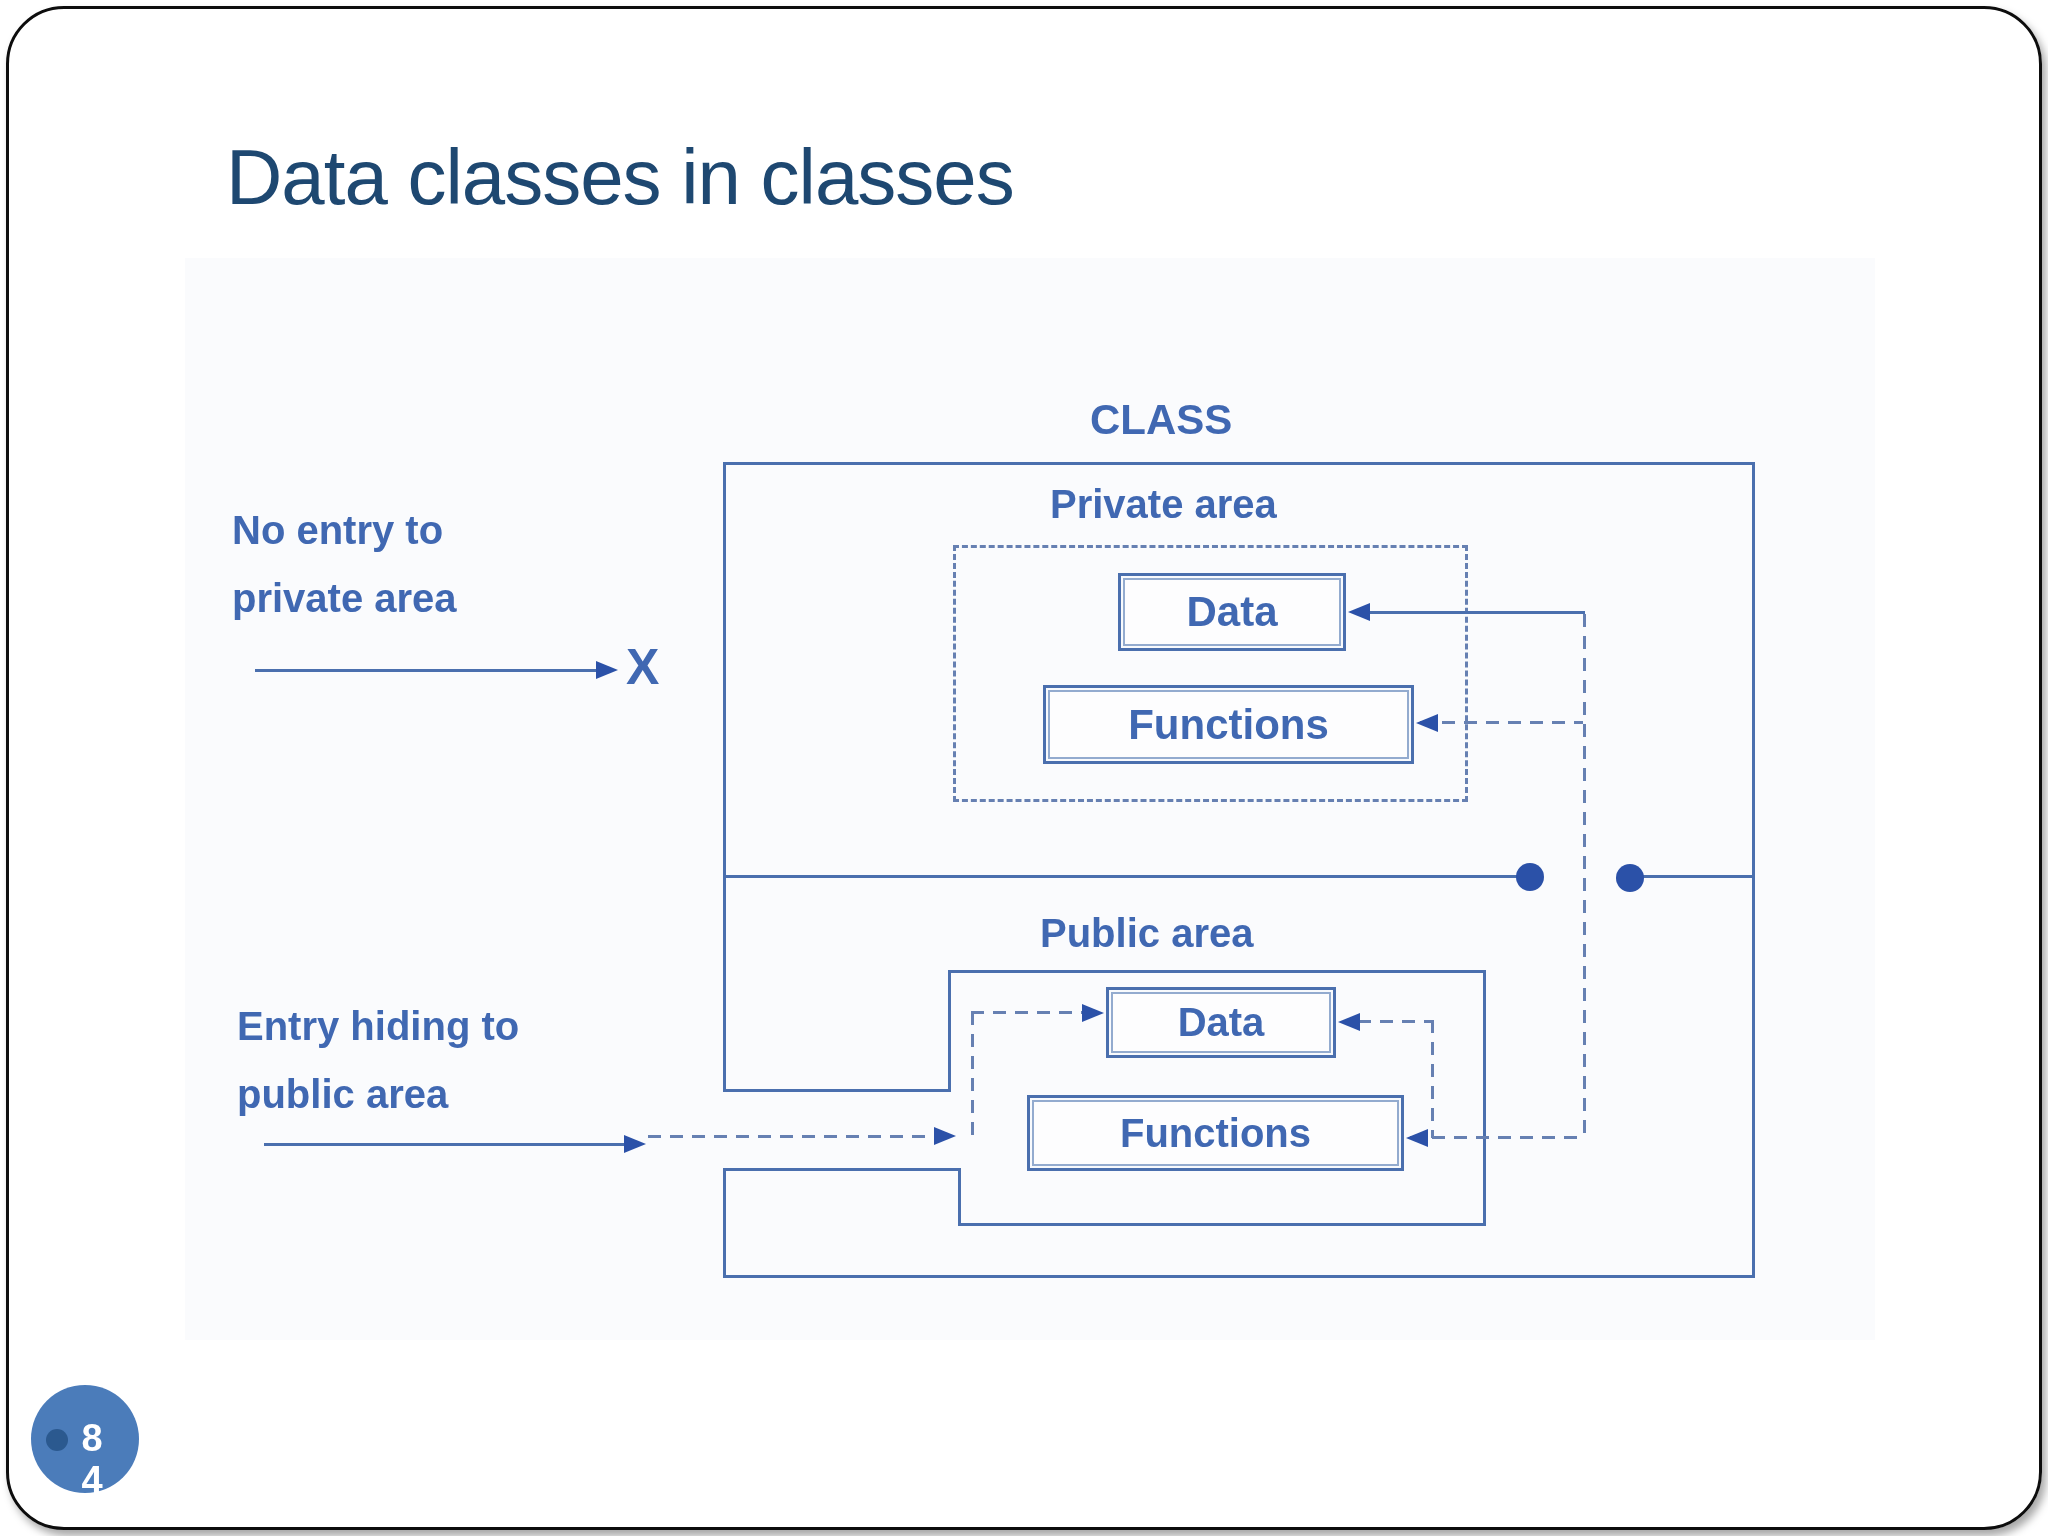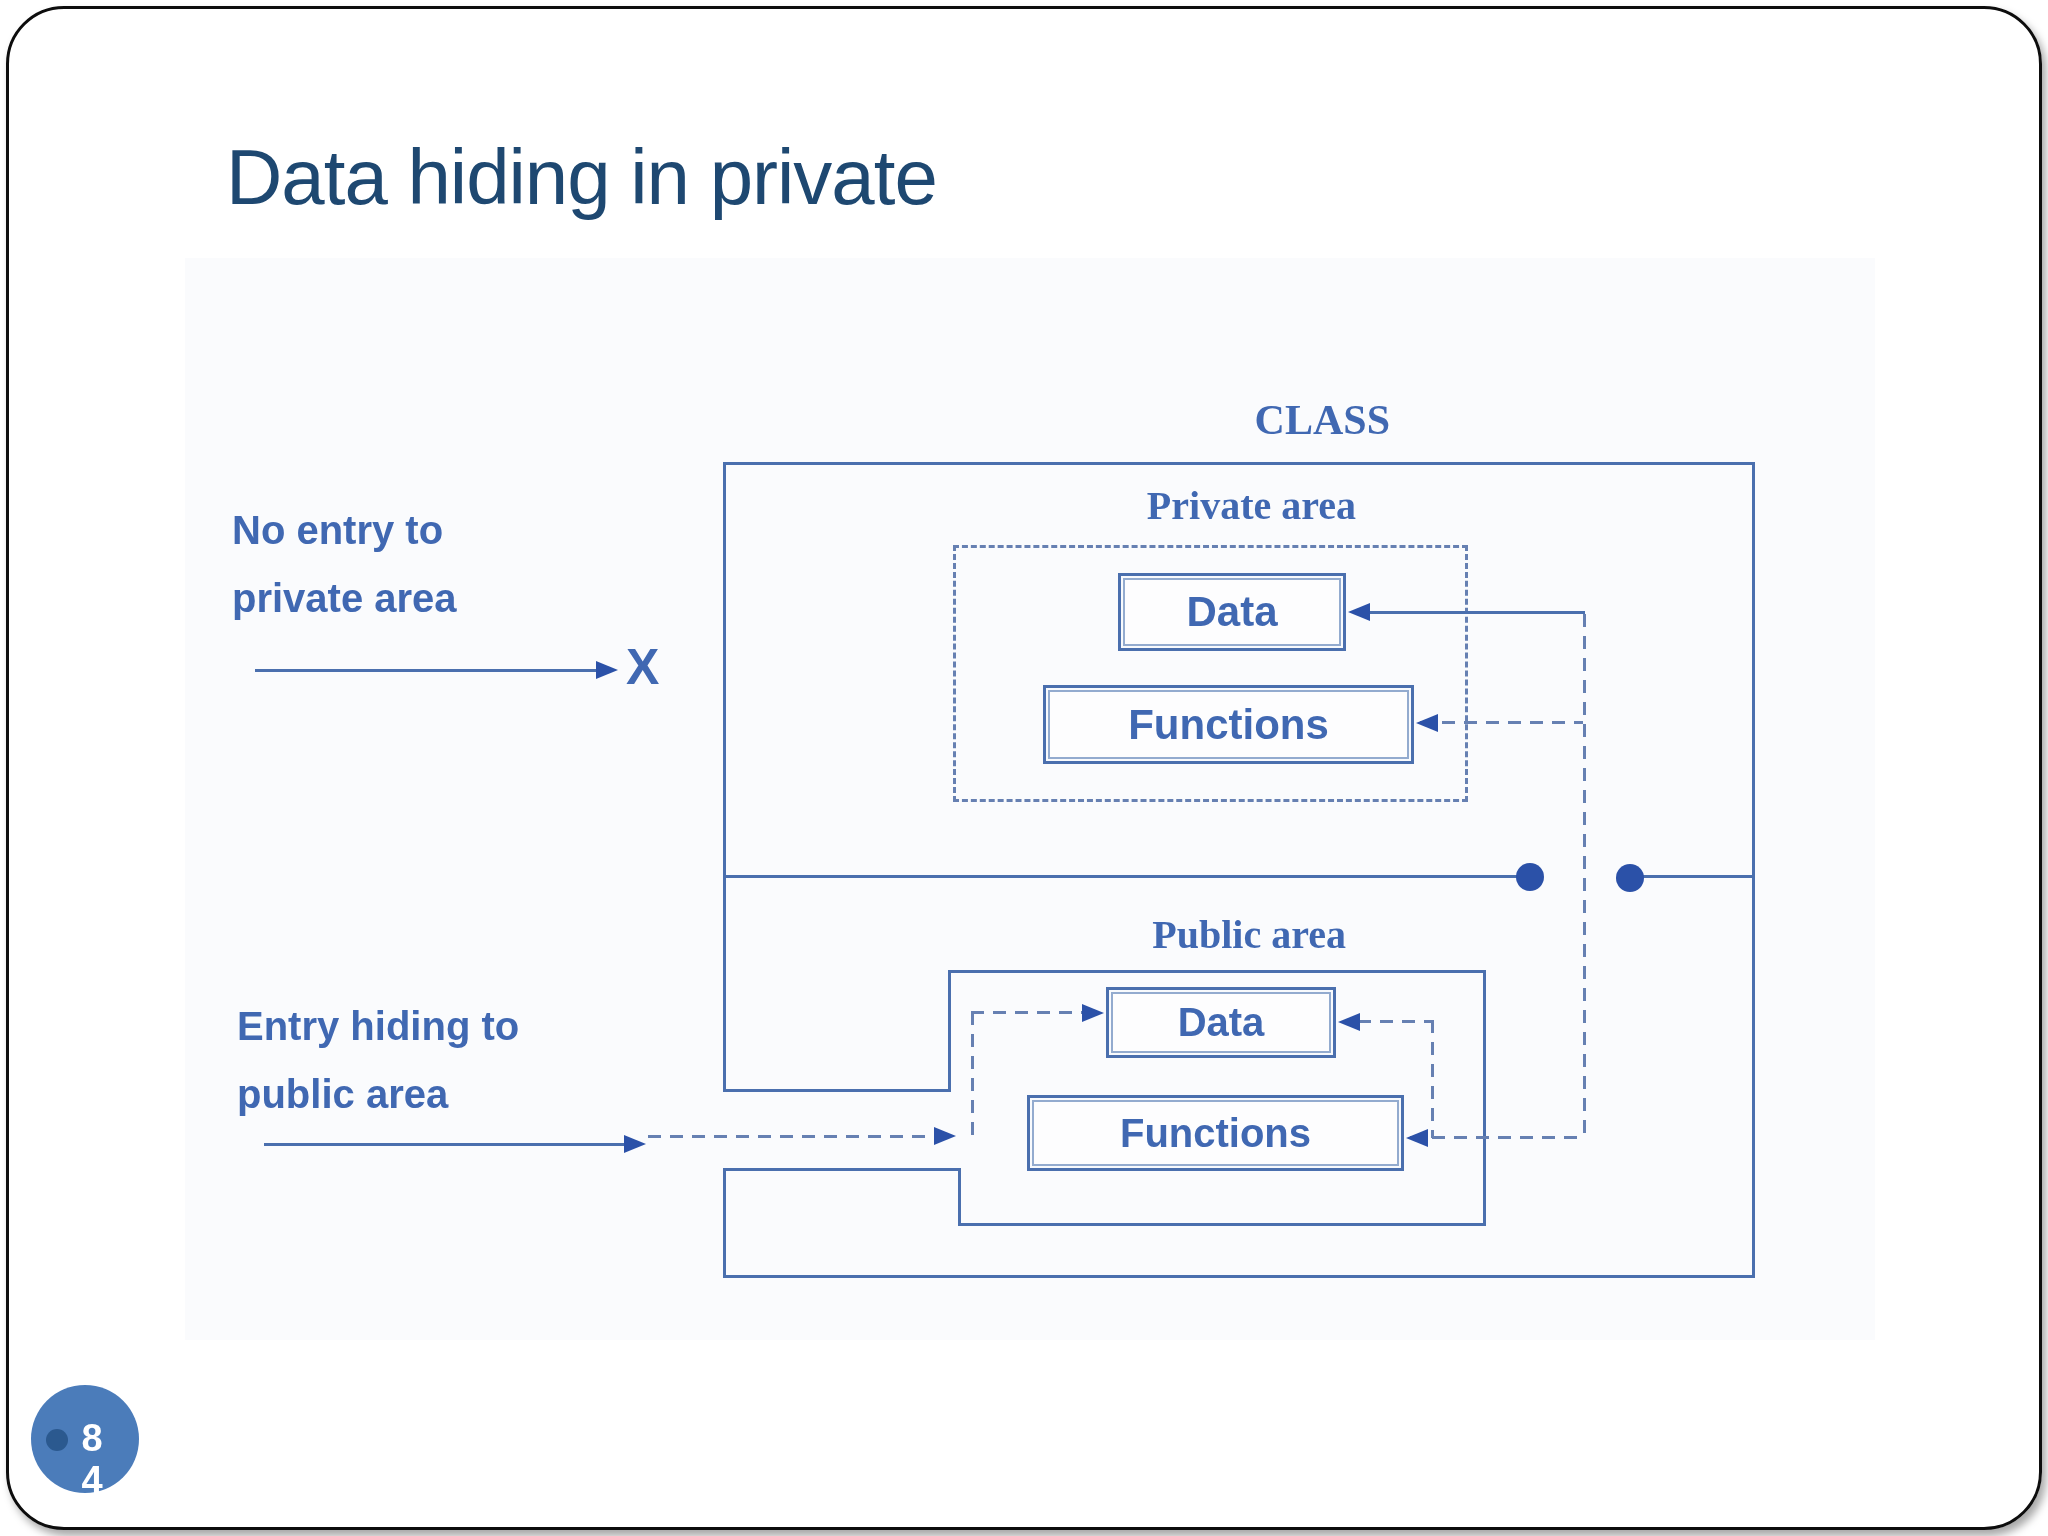--- a/index.html
+++ b/index.html
@@ -38,21 +38,21 @@
   .dsh-v{position:absolute;width:3px;z-index:2;
     background:repeating-linear-gradient(180deg,var(--dash) 0 13px,transparent 13px 22px);}
   .dash-rect{position:absolute;border:3px dashed var(--dash);z-index:1;box-sizing:border-box;}
   .bx{
     position:absolute;border:3px solid var(--line);background:#fdfdfe;
     box-shadow:inset 0 0 0 2px #f8fafd, inset 0 0 0 4px #93abcf;
     display:flex;align-items:center;justify-content:center;
     color:var(--txt);font-weight:700;z-index:3;box-sizing:border-box;
   }
   .lbl{position:absolute;color:var(--txt);font-weight:600;z-index:3;}
-  .center{text-align:right;font-family:Liberation Serif, serif;}
+  .center{text-align:left;}
   .tri-l{position:absolute;width:0;height:0;z-index:4;
     border-top:9px solid transparent;border-bottom:9px solid transparent;
     border-right:22px solid var(--arrow);}
   .tri-r{position:absolute;width:0;height:0;z-index:4;
     border-top:9px solid transparent;border-bottom:9px solid transparent;
     border-left:22px solid var(--arrow);}
   .dot{position:absolute;width:28px;height:28px;border-radius:50%;
     background:var(--arrow);z-index:4;}
   .bubble{
     position:absolute;left:31px;top:1385px;width:108px;height:108px;
@@ -72,21 +72,21 @@
   }
   .two-line{line-height:68px;font-size:40px;}
 </style>
 </head>
 <body>
 
 <div class="slide">
 
   <div class="scan"></div>
 
-  <div class="title">Data hiding in private</div>
+  <div class="title">Data classes in classes</div>
 
   <div class="ln" style="left:723px;top:462px;width:1032px;height:3px;"></div>
   <div class="ln" style="left:1752px;top:462px;width:3px;height:816px;"></div>
   <div class="ln" style="left:723px;top:1275px;width:1032px;height:3px;"></div>
   <div class="ln" style="left:723px;top:462px;width:3px;height:630px;"></div>
   <div class="ln" style="left:723px;top:1168px;width:3px;height:110px;"></div>
 
   <div class="ln" style="left:723px;top:1089px;width:228px;height:3px;"></div>
   <div class="ln" style="left:723px;top:1168px;width:238px;height:3px;"></div>
 

